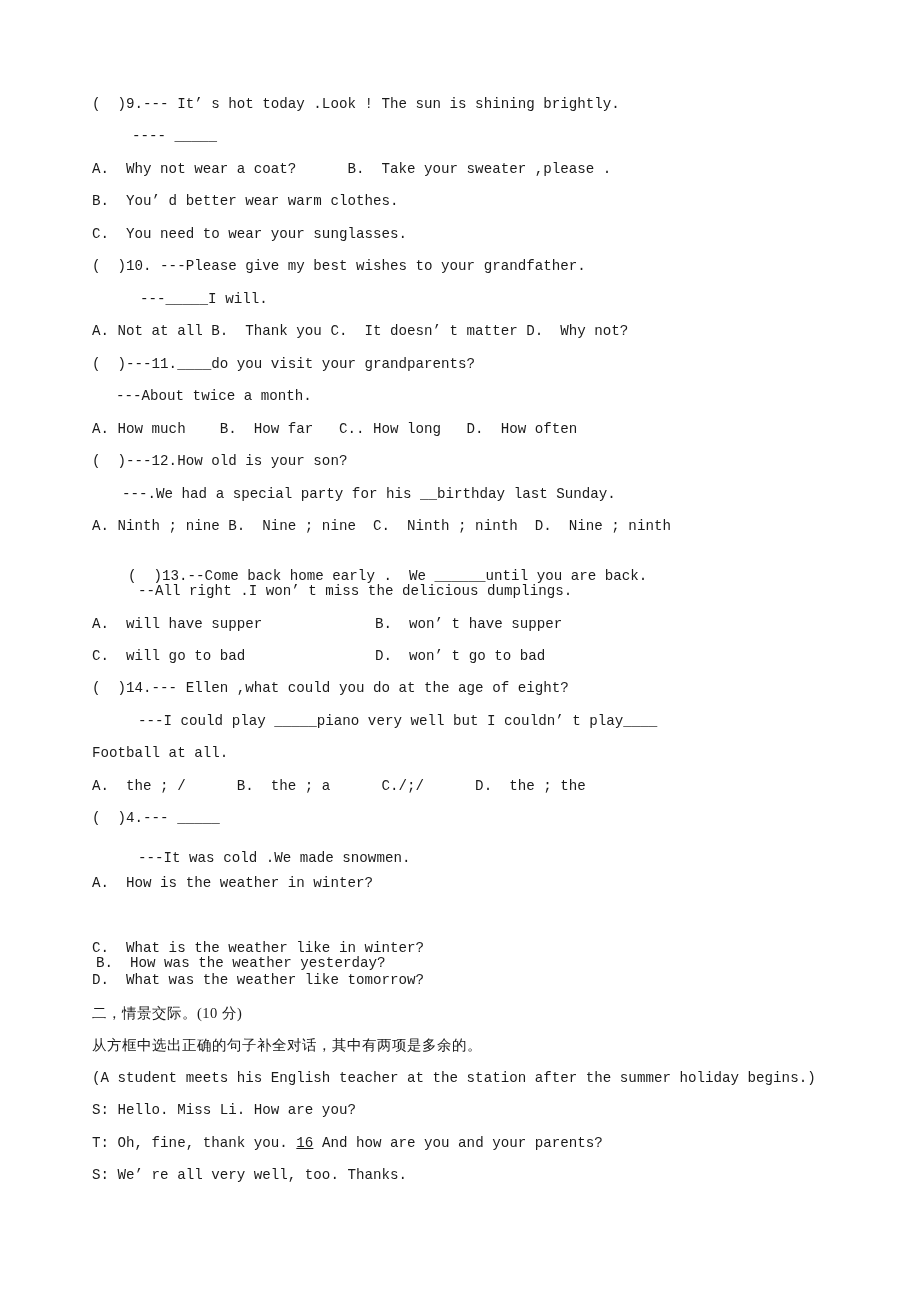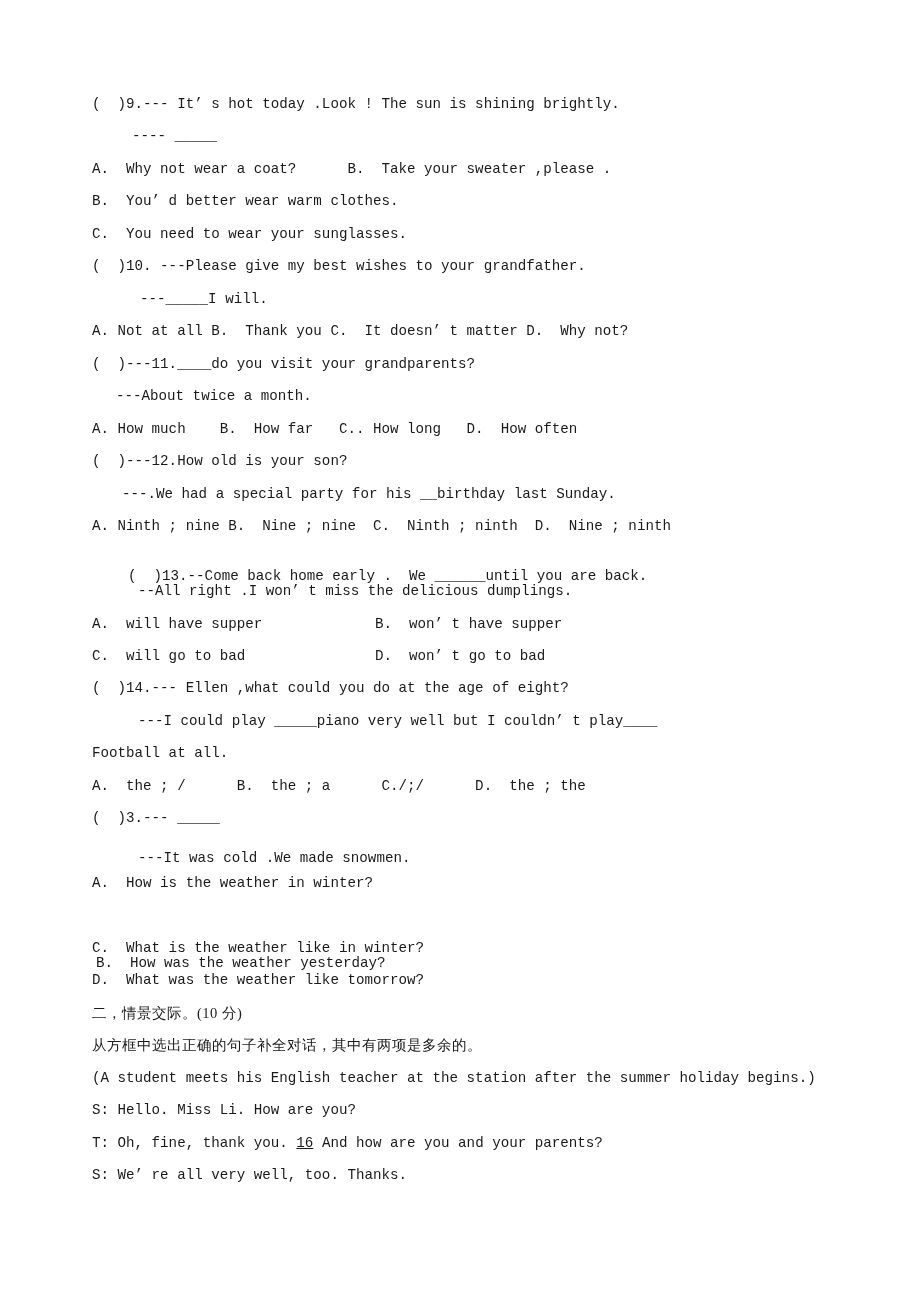--- a/index.html
+++ b/index.html
@@ -50,21 +50,21 @@
 <div class="line" style="top:614px;left:92px;">A.  will have supper</div>
 <div class="line" style="top:614px;left:375px;">B.  won’ t have supper</div>
 <div class="line" style="top:646px;left:92px;">C.  will go to bad</div>
 <div class="line" style="top:646px;left:375px;">D.  won’ t go to bad</div>
 
 <div class="line" style="top:678px;left:92px;text-align:right;">(  )14.--- Ellen ,what could you do at the age of eight?</div>
 <div class="line" style="top:711px;left:138px;">---I could play _____piano very well but I couldn’ t play____</div>
 <div class="line" style="top:743px;left:92px;">Football at all.</div>
 <div class="line" style="top:776px;left:92px;">A.  the ; /      B.  the ; a      C./;/      D.  the ; the</div>
 
-<div class="line" style="top:808px;left:92px;">(  )3.--- _____</div>
+<div class="line" style="top:808px;left:92px;">(  )4.--- _____</div>
 <div class="line" style="top:841px;left:138px;margin-top:7px;">---It was cold .We made snowmen.</div>
 <div class="line" style="top:873px;left:92px;">A.  How is the weather in winter?</div>
 <div class="line" style="top:905px;left:96px;margin-top:48px;">B.  How was the weather yesterday?</div>
 <div class="line" style="top:938px;left:92px;">C.  What is the weather like in winter?</div>
 <div class="line" style="top:970px;left:92px;">D.  What was the weather like tomorrow?</div>
 
 <div class="line cn" style="top:1003px;left:92px;">二，情景交际。(10 分)</div>
 <div class="line cn" style="top:1035px;left:92px;">从方框中选出正确的句子补全对话，其中有两项是多余的。</div>
 <div class="line" style="top:1068px;left:92px;text-align:center;">(A student meets his English teacher at the station after the summer holiday begins.)</div>
 <div class="line" style="top:1100px;left:92px;">S: Hello. Miss Li. How are you?</div>

